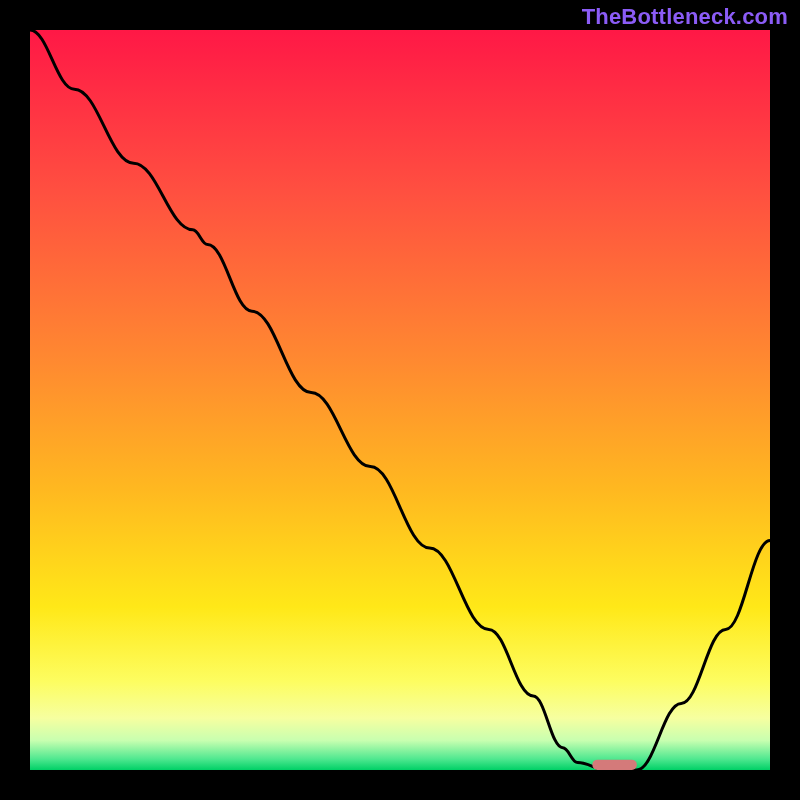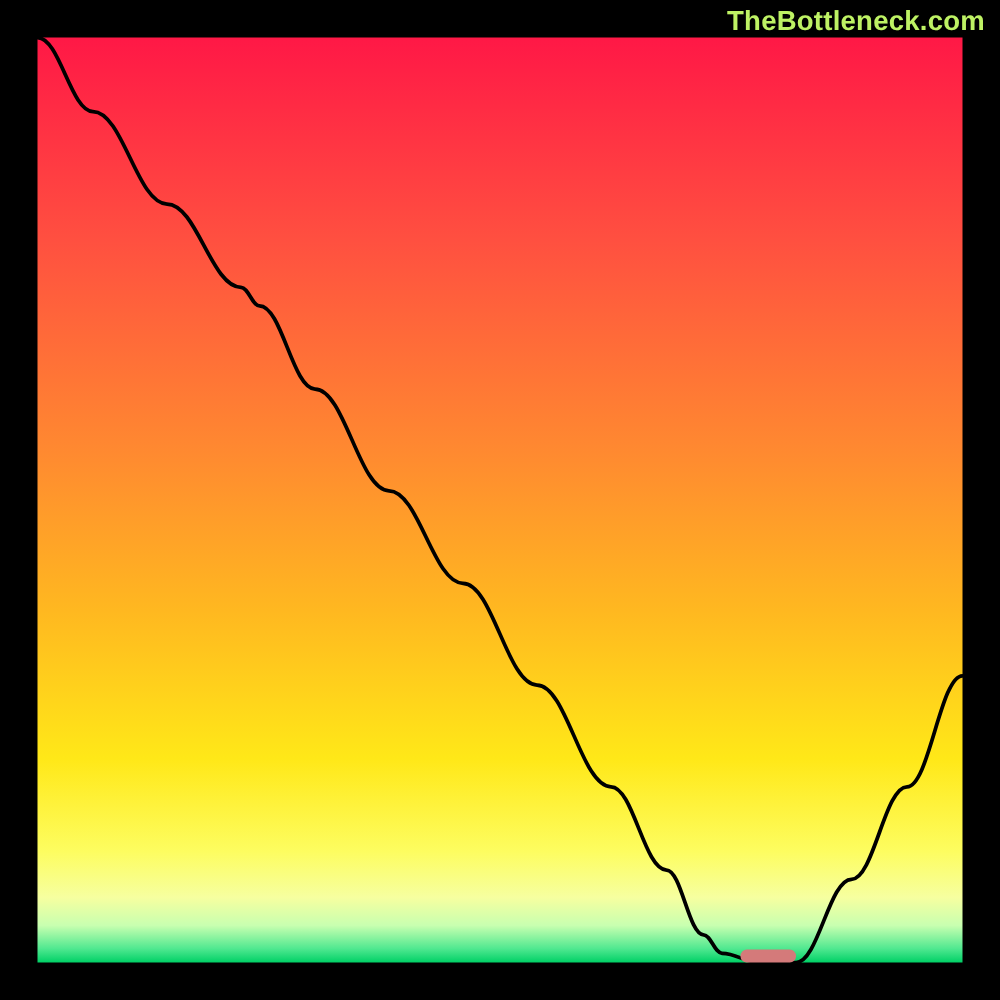--- a/index.html
+++ b/index.html
@@ -15,21 +15,21 @@
     position: absolute;
     top: 0;
     left: 0;
     width: 800px;
     height: 800px;
   }
   .attribution {
     position: absolute;
     top: 4px;
     right: 12px;
-    color: #bef264;
+    color: #8b5cf6;
     font-size: 22px;
     font-weight: bold;
     letter-spacing: 0.2px;
   }
   svg {
     display: block;
   }
 </style>
 </head>
 <body>

